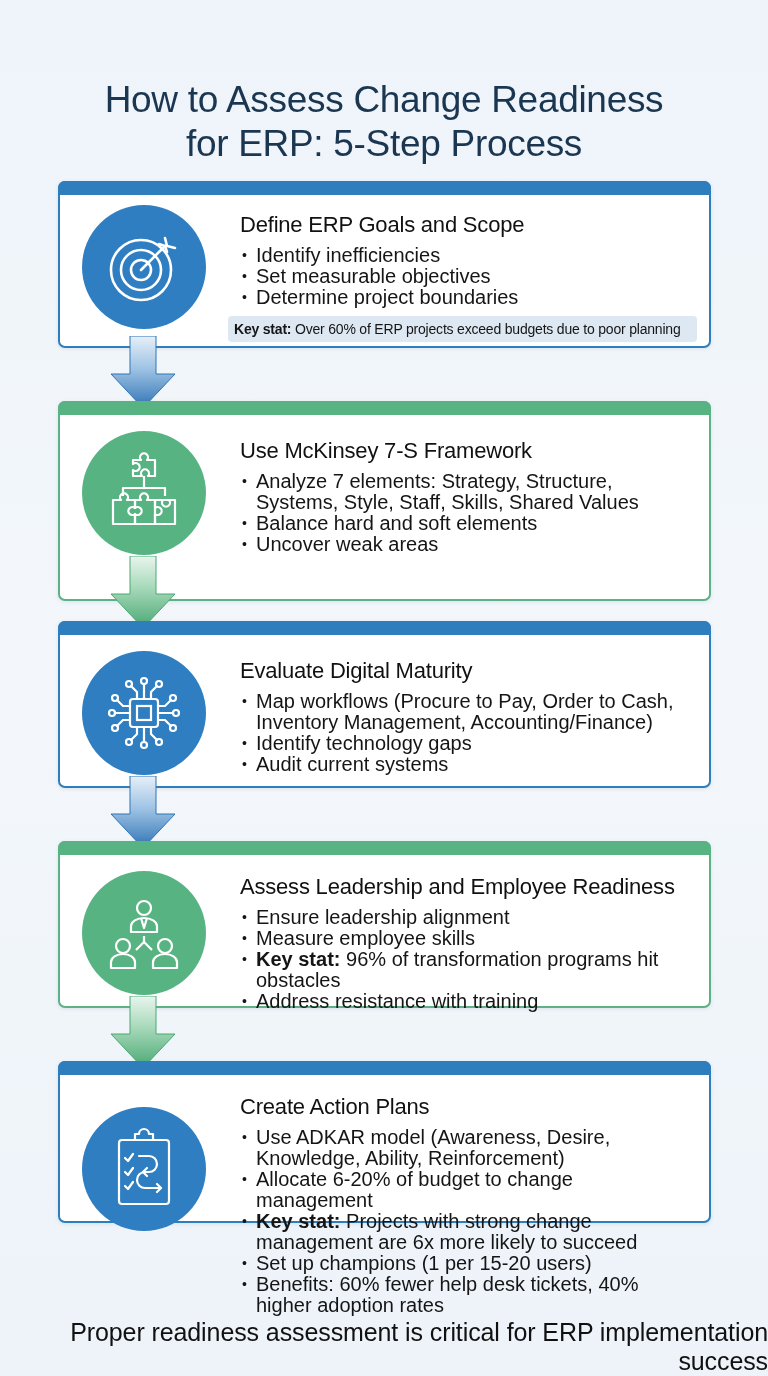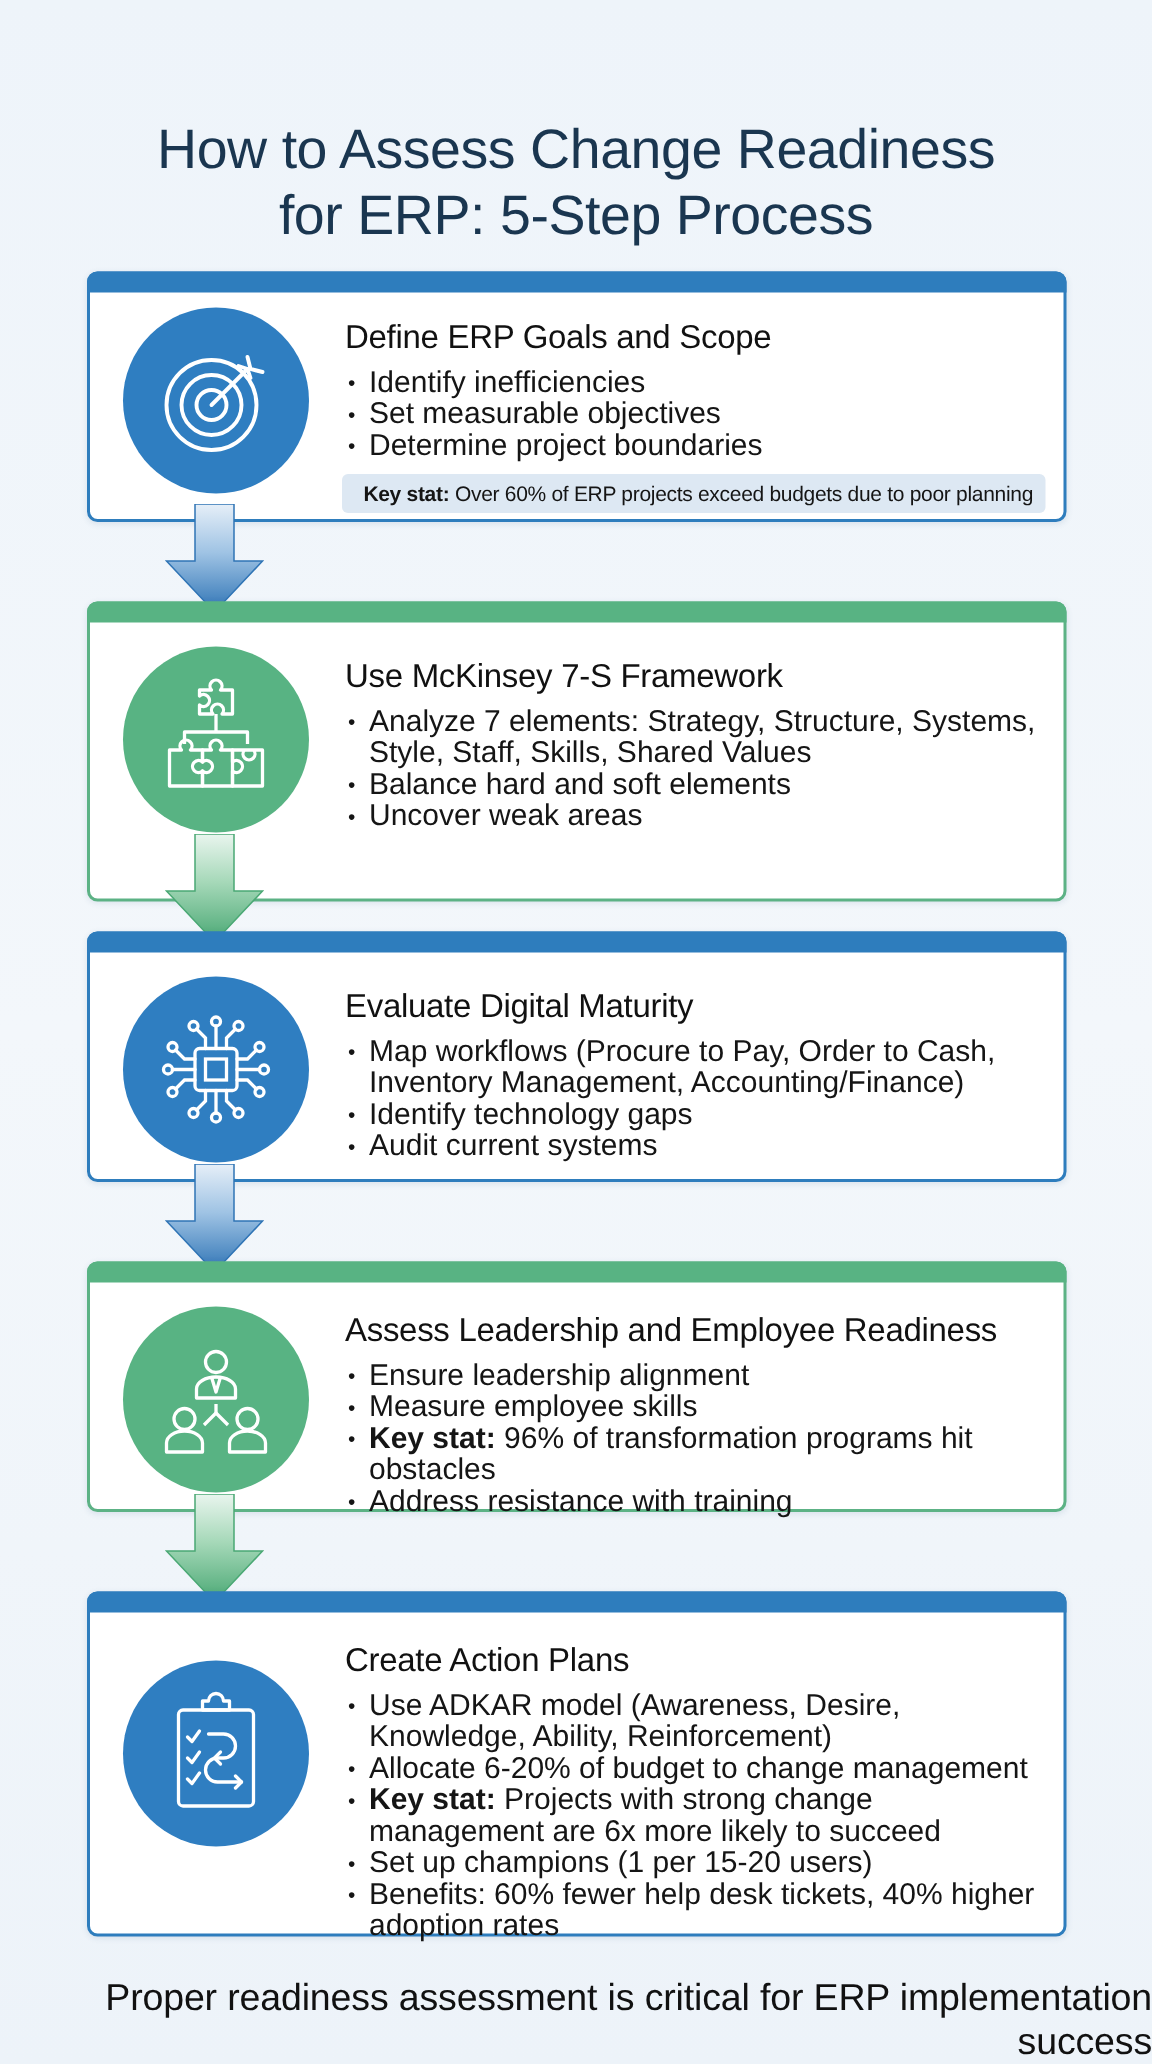--- a/index.html
+++ b/index.html
@@ -29,21 +29,21 @@
     background: #2e7dbd; border-radius: 7px 7px 0 0;
   }
   .step.green .bar { background: #58b383; }
   .icon-circle {
     position: absolute; left: 22px; width: 124px; height: 124px;
     border-radius: 50%; background: #2f7ec1;
     display: flex; align-items: center; justify-content: center;
   }
   .step.green .icon-circle { background: #58b383; }
   .icon-circle svg { width: 86px; height: 86px; }
-  .content { position: absolute; left: 170px; right: 14px; }
+  .content { position: absolute; left: 180px; right: 14px; }
   .step-title { font-size: 22px; line-height: 28px; color: #111; margin-bottom: 6px; letter-spacing: -0.2px; }
   ul.bullets { list-style: none; }
   ul.bullets li {
     position: relative; padding-left: 16px;
     font-size: 20px; line-height: 21px; color: #151515;
   }
   ul.bullets li::before {
     content: "•"; position: absolute; left: 2px; top: 0; font-size: 14px;
   }
   .keystat-box {
@@ -95,21 +95,21 @@
     </svg>
   </div>
   <div class="content" style="top:28px;">
     <div class="step-title">Define ERP Goals and Scope</div>
     <ul class="bullets">
       <li>Identify inefficiencies</li>
       <li>Set measurable objectives</li>
       <li>Determine project boundaries</li>
     </ul>
   </div>
-  <div class="keystat-box" style="top:133px;text-align:center;">
+  <div class="keystat-box" style="top:133px;">
     <b>Key stat:</b><span> Over 60% of ERP projects exceed budgets due to poor planning</span>
   </div>
 </div>
 
 <svg class="arrow" style="top:336px;height:74px;" viewBox="0 0 70 74">
   <path d="M22 0 H48 V38 H67 L35 72 L3 38 H22 Z" fill="url(#gBlue)" stroke="#2f74b5" stroke-width="1"></path>
 </svg>
 
 <div class="step green" style="top:401px;height:200px;">
   <div class="bar"></div>
@@ -206,21 +206,21 @@
       <li><b>Key stat:</b><span> 96% of transformation programs hit obstacles</span></li>
       <li>Address resistance with training</li>
     </ul>
   </div>
 </div>
 
 <svg class="arrow" style="top:996px;height:74px;" viewBox="0 0 70 74">
   <path d="M22 0 H48 V38 H67 L35 72 L3 38 H22 Z" fill="url(#gGreen)" stroke="#4aa874" stroke-width="1"></path>
 </svg>
 
-<div class="step" style="top:1061px;height:230px;">
+<div class="step" style="top:1061px;height:162px;">
   <div class="bar"></div>
   <div class="icon-circle" style="top:44px;">
     <svg viewBox="0 0 86 86" fill="none" stroke="#fff" stroke-width="2.2" stroke-linecap="round" stroke-linejoin="round">
       <rect x="18" y="14" width="50" height="64" rx="3"></rect>
       <path d="M34 14 V8 H38 a5 5 0 0 1 10 0 H52 V14 Z"></path>
       <path d="M24 32 L27 35 L32 28"></path>
       <path d="M24 46 L27 49 L32 42"></path>
       <path d="M24 60 L27 63 L32 56"></path>
       <path d="M38 30 H48 a8 8 0 0 1 0 16 H44 a8 8 0 0 0 0 16 H60"></path>
       <path d="M46 42 L42 46 L46 50"></path>

